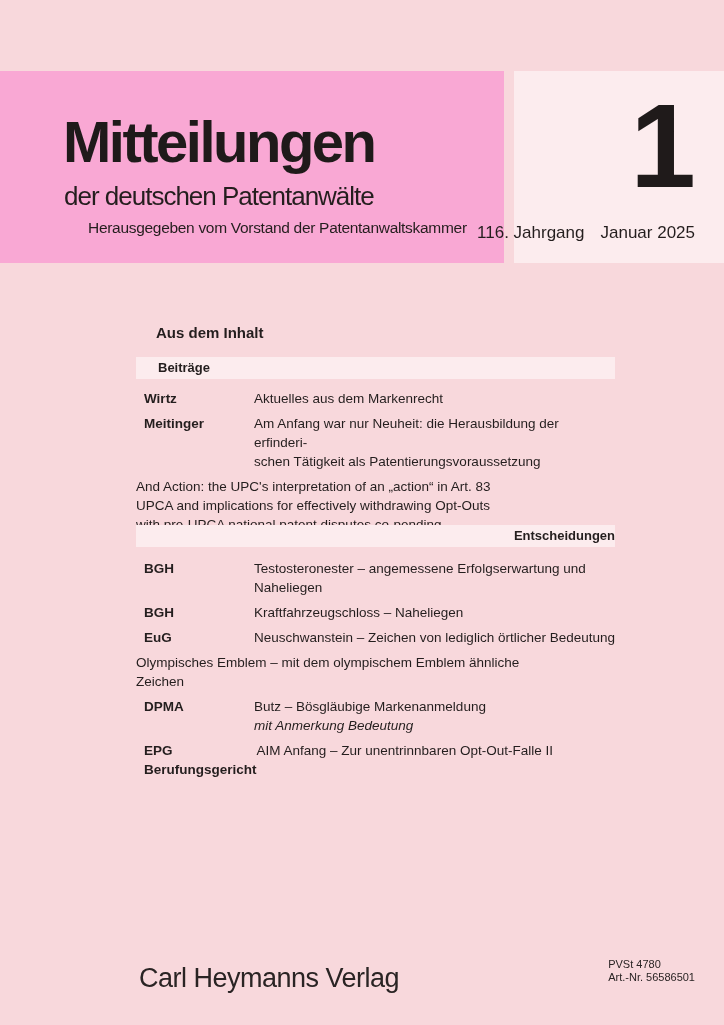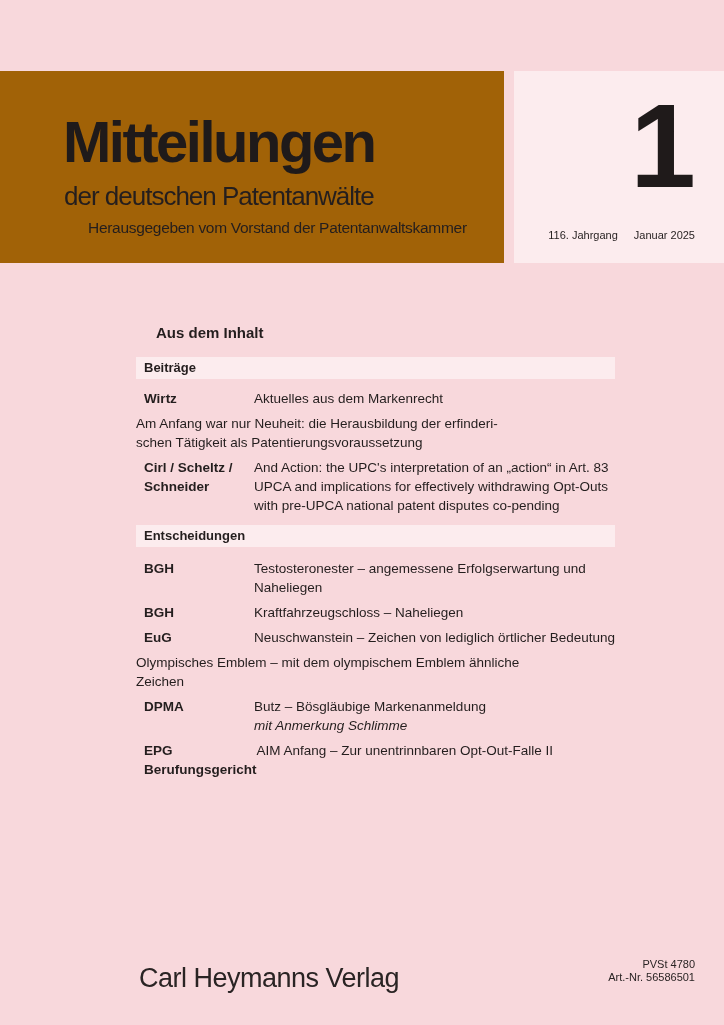--- a/index.html
+++ b/index.html
@@ -13,21 +13,21 @@
     background: #f8d8dc;
     font-family: "Liberation Sans", sans-serif;
     color: #241e1e;
     overflow: hidden;
   }
   
   .masthead-left {
     position: absolute;
     left: 0; top: 71px;
     width: 504px; height: 192px;
-    background: #a16207;
+    background: #f9a8d4;
   }
   .masthead-right {
     position: absolute;
     left: 514px; top: 71px;
     right: 0; height: 192px;
     background: #fcecee;
   }
   .journal-title {
     position: absolute;
     left: 63px; top: 42px;
@@ -62,21 +62,21 @@
     position: absolute;
     right: 28px; top: 16px;
     font-size: 118px;
     font-weight: bold;
     line-height: 1;
     color: #1f1a1a;
   }
   .issue-meta {
     position: absolute;
     right: 29px; bottom: 22px;
-    font-size: 11px;
+    font-size: 17px;
     line-height: 1;
     white-space: nowrap;
   }
   .issue-meta .volume { margin-right: 16px; }
   
   .contents-heading {
     position: absolute;
     left: 156px; top: 324px;
     font-size: 15px;
     font-weight: bold;
@@ -84,23 +84,23 @@
   .section-band {
     position: absolute;
     left: 136px;
     width: 479px; height: 22px;
     background: #fcecee;
     font-size: 13px;
     font-weight: bold;
     line-height: 22px;
     padding: 0;
   }
-  .section-band span { padding-left: 8px; margin-top: 40px; }
+  .section-band span { padding-left: 22px; margin-top: 40px; }
   .band-beitraege { top: 357px; }
-  .band-entscheidungen { top: 525px; }
+  .band-entscheidungen { top: 525px; text-align: right; }
   .rows {
     position: absolute;
     left: 136px;
     width: 479px;
   }
   .rows-beitraege { top: 389px; }
   .rows-entscheidungen { top: 559px; }
   .row {
     display: flex;
     margin-bottom: 6px;
@@ -125,21 +125,20 @@
     letter-spacing: -0.5px;
     line-height: 1;
     color: #2a2424;
     white-space: nowrap;
   }
   .footer-meta {
     position: absolute;
     right: 29px; top: 958px;
     font-size: 11px;
     line-height: 13px;
-    text-align: right;
     color: #2a2424;
   }
 </style>
 </head>
 <body>
 
 <div class="masthead-left">
   <div class="journal-title">Mitteilungen</div>
   <div class="journal-subtitle">der deutschen Patentanwälte</div>
   <div class="publisher-line">Herausgegeben vom Vorstand der Patentanwaltskammer</div>
@@ -159,28 +158,27 @@
 </div>
 
 <div class="rows rows-beitraege">
   <div class="row">
     <div class="row-label">Wirtz</div>
     <div class="row-main">
         <div class="row-title">Aktuelles aus dem Markenrecht</div>
       </div>
   </div>
   <div class="row">
+    <div class="row-label">Meitinger</div>
     <div class="row-main">
         <div class="row-title">Am Anfang war nur Neuheit: die Herausbildung der erfinderi-
 schen Tätigkeit als Patentierungsvoraussetzung</div>
       </div>
   </div>
   <div class="row">
-    <div class="row-label">Cirl / Scheltz /
-Schneider</div>
     <div class="row-main">
         <div class="row-title">And Action: the UPC's interpretation of an „action“ in Art. 83
 UPCA and implications for effectively withdrawing Opt-Outs
 with pre-UPCA national patent disputes co-pending</div>
       </div>
   </div>
 </div>
 
 <div class="section-band band-entscheidungen">
   <span>Entscheidungen</span>
@@ -209,21 +207,21 @@
   <div class="row">
     <div class="row-main">
         <div class="row-title">Olympisches Emblem – mit dem olympischem Emblem ähnliche
 Zeichen</div>
       </div>
   </div>
   <div class="row">
     <div class="row-label">DPMA</div>
     <div class="row-main">
       <div class="row-title">Butz – Bösgläubige Markenanmeldung</div>
-      <div class="row-note">mit Anmerkung Schlimme</div>
+      <div class="row-note">mit Anmerkung Bedeutung</div>
     </div>
   </div>
   <div class="row">
     <div class="row-label">EPG
 Berufungsgericht</div>
     <div class="row-main">
         <div class="row-title">AIM Anfang – Zur unentrinnbaren Opt-Out-Falle II</div>
       </div>
   </div>
 </div>

